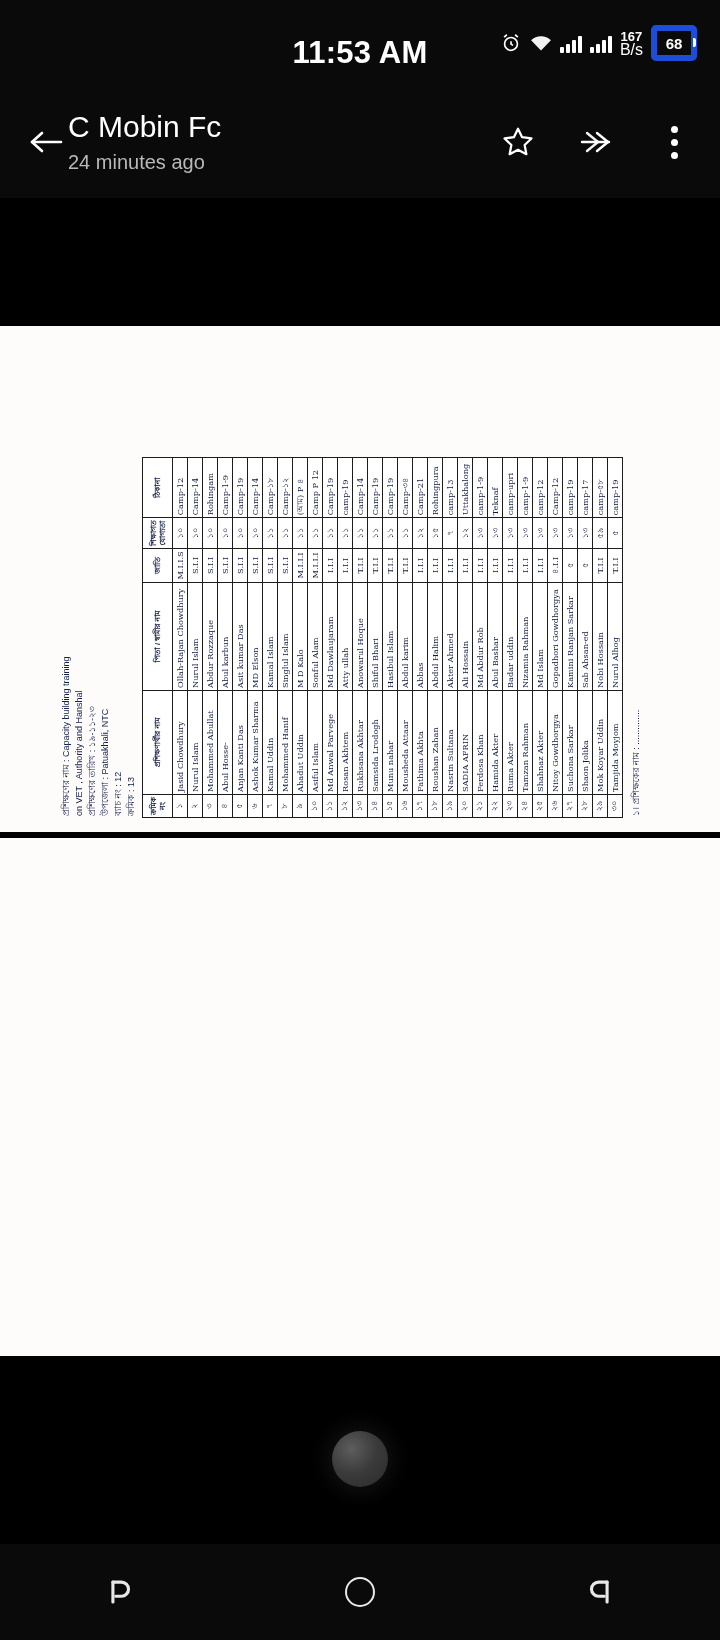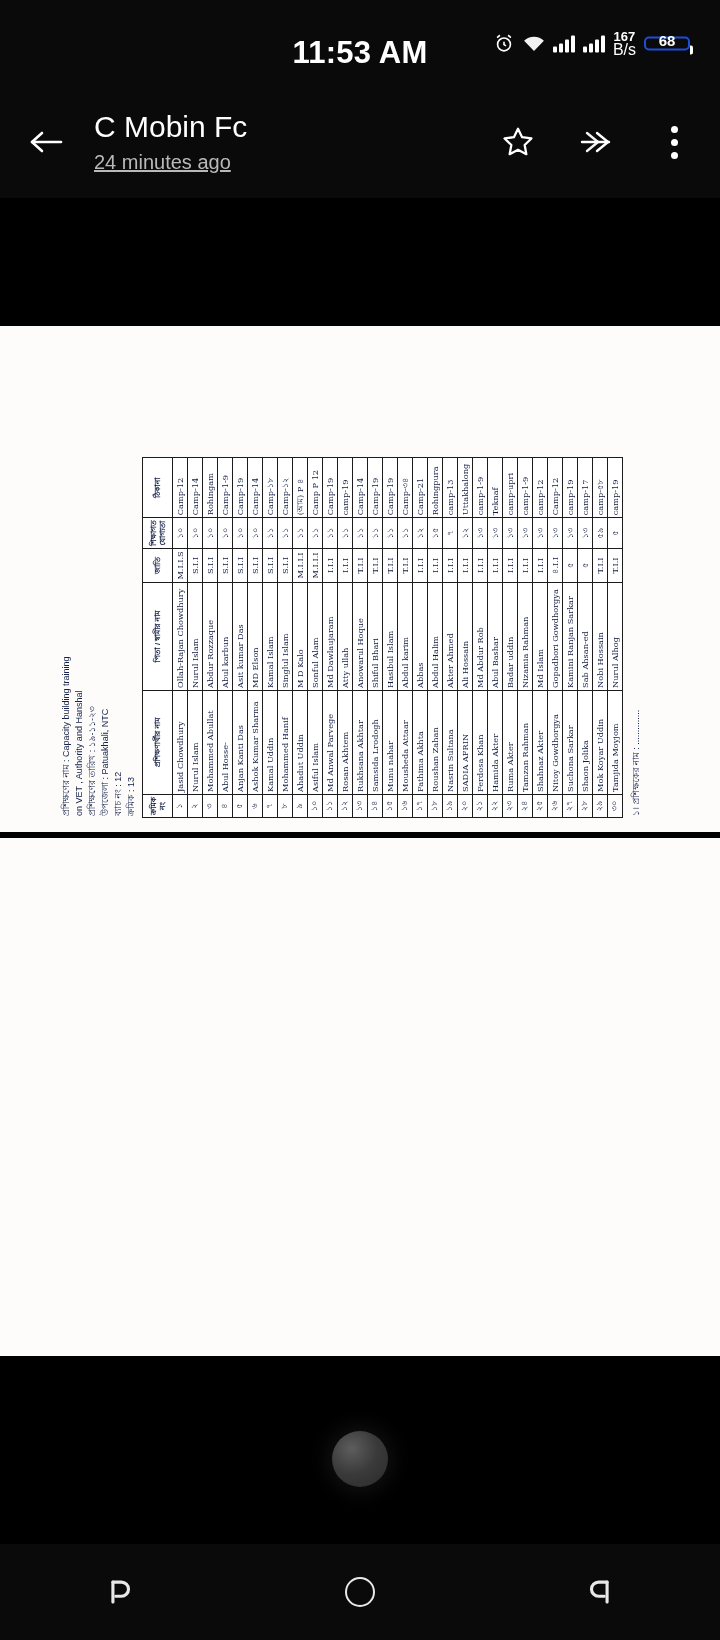--- a/index.html
+++ b/index.html
@@ -29,21 +29,21 @@
   }
   .status-clock {
     color: #ffffff;
     font-size: 31px;
     font-weight: 700;
     letter-spacing: 0.2px;
     margin-top: 20px;
   }
   .status-right {
     position: absolute;
-    right: 30px;
+    right: 23px;
     top: 50%;
     transform: translateY(-50%);
     display: flex;
     align-items: center;
     gap: 8px;
   }
   .ic { color: #fff; display: inline-flex; align-items: center; }
   .alarm-icon svg, .wifi-icon svg { display: block; }
   .sig-bars { display: flex; align-items: flex-end; gap: 2px; height: 19px; }
   .sig-bars i { width: 4px; background: #fff; display: block; border-radius: 1px; }
@@ -53,65 +53,63 @@
   .sig-bars i:nth-child(4) { height: 17px; }
   .net-speed {
     color: #fff;
     font-size: 13px;
     line-height: 13px;
     text-align: center;
     font-weight: 600;
   }
   .net-speed .unit { font-size: 16px; font-weight: 400; }
   .battery {
-    width: 46px; height: 14px;
-    border: 2px solid #1d4ed8;
+    width: 46px; height: 36px;
+    border: 6px solid #1d4ed8;
     border-radius: 5px;
     position: relative;
     display: flex;
-    align-items: flex-end;
+    align-items: center;
     justify-content: center;
   }
   .battery:after {
     content: "";
     position: absolute;
     right: -5px; top: 7px;
     width: 3px; height: 9px;
     background: #fff;
     border-radius: 0 2px 2px 0;
   }
   .battery span { color: #fff; font-size: 15px; font-weight: 600; }
 
   
   .app-bar {
     height: 112px;
     background: #0a0a0a;
     display: flex;
     align-items: center;
     padding: 0 24px;
-    gap: 26px;
     flex: 0 0 auto;
   }
   .back-arrow { width: 44px; height: 44px; display: flex; align-items: center; justify-content: center; }
   .titles { flex: 1 1 auto; min-width: 0; }
   .app-title {
     color: #fff;
     font-size: 30px;
     font-weight: 500;
     line-height: 38px;
     white-space: nowrap;
     overflow: hidden;
     text-overflow: ellipsis;
   }
   .app-subtitle {
     color: #b9b9b9;
     font-size: 20px;
     line-height: 28px;
     margin-top: 2px;
-    text-decoration: underline;
   }
   .bar-actions { display: flex; align-items: center; gap: 34px; }
   .bar-actions .act { width: 44px; height: 44px; display: flex; align-items: center; justify-content: center; }
   .kebab { display: flex; flex-direction: column; gap: 6px; align-items: center; }
   .kebab i { width: 7px; height: 7px; border-radius: 50%; background: #fff; display: block; }
 
   
   .viewer {
     flex: 1 1 auto;
     position: relative;

